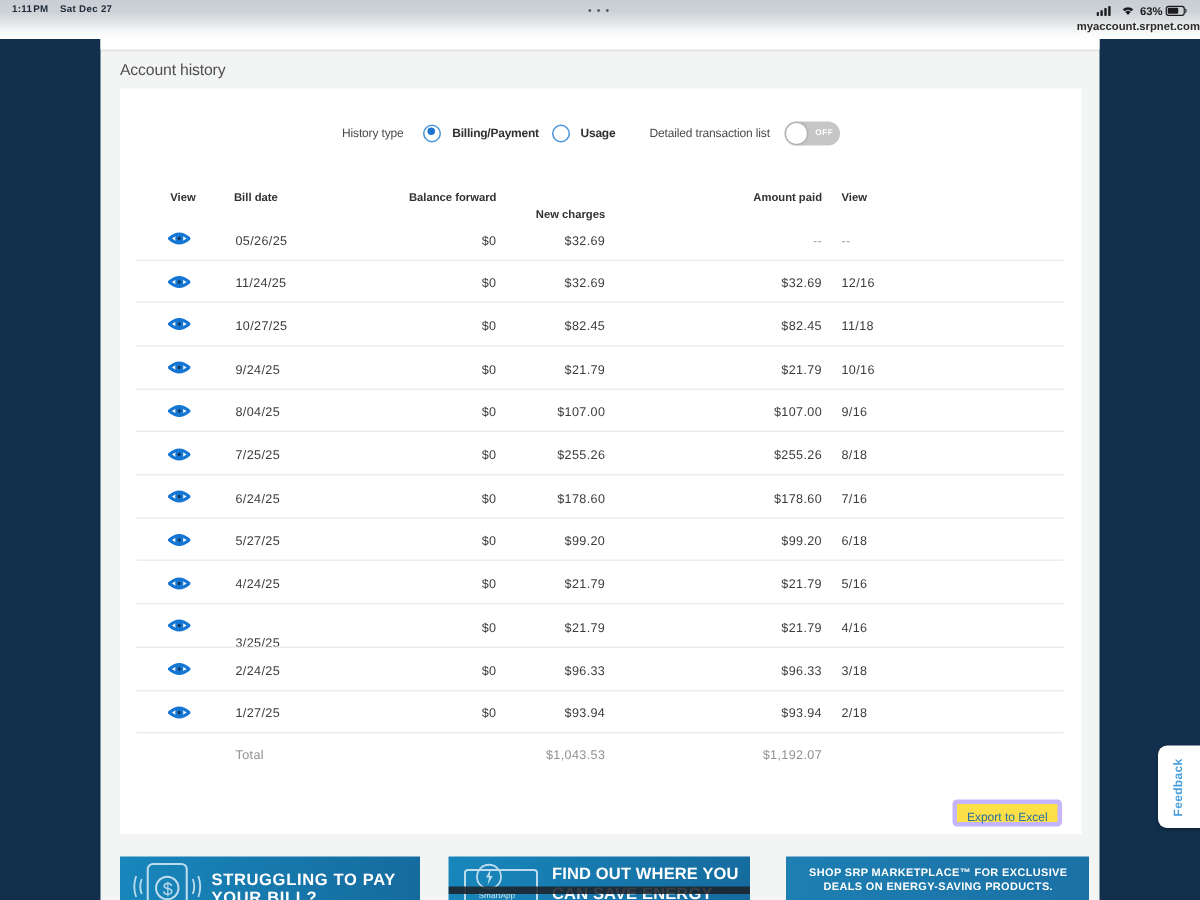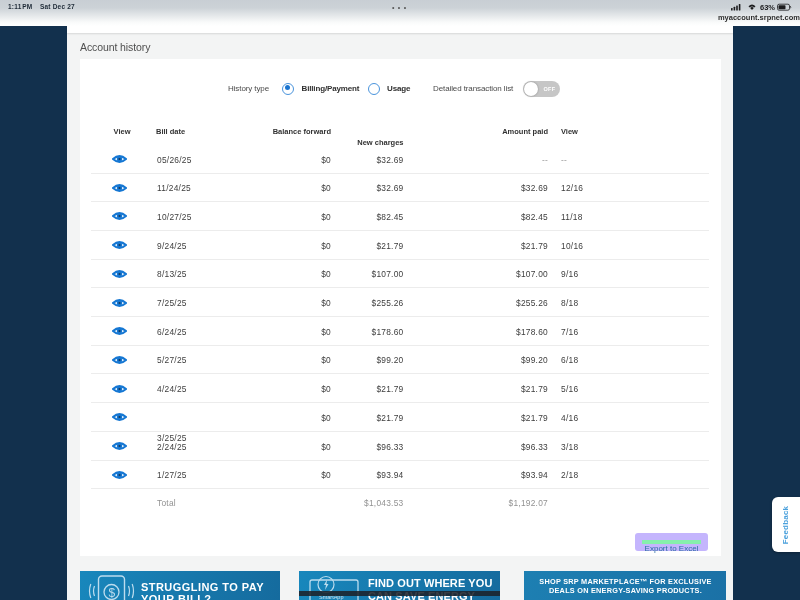--- a/index.html
+++ b/index.html
@@ -24,22 +24,22 @@
 .radio{position:absolute;width:12px;height:12px;border:1.8px solid #4a94dc;border-radius:50%;background:#fff}
 .radio .dot{position:absolute;left:1.6px;top:1.6px;width:5.2px;height:5.2px;border-radius:50%;background:#1a74cf}
 .toggle{position:absolute;left:443px;top:22px;width:37px;height:16px;background:#c6c6c6;border-radius:8px}
 .knob{position:absolute;left:1px;top:1px;width:14px;height:14px;border-radius:50%;background:#fff;box-shadow:0 0 2px rgba(0,0,0,.35)}
 .off{position:absolute;left:18px;top:5px;width:17px;text-align:center;font-size:5.5px;font-weight:bold;color:#fff;letter-spacing:.3px}
 .th{position:absolute;font-size:7.5px;font-weight:bold;color:#323232}
 .cell{position:absolute;font-size:8.4px;letter-spacing:.25px;color:#3d3d3d;white-space:nowrap}
 .cell.r{text-align:right}
 .divider{position:absolute;left:91px;width:617.5px;height:1px;background:#ececec}
 .total .cell{color:#929292}
-.export{position:absolute;left:555px;top:474px;width:73px;height:18px;border:7px solid #c4b5fd;border-radius:3px;
- text-align:center;line-height:17px;font-size:8px;color:#2a6ca3;background:#86efac}
+.export{position:absolute;left:555px;top:474px;width:73px;height:18px;border:3px solid #c4b5fd;border-radius:3px;
+ text-align:center;line-height:17px;font-size:8px;color:#2a6ca3;background:#fde047}
 .banner{position:absolute;top:571px;height:29px;overflow:hidden;z-index:2}
 .b-text{position:absolute;color:#fff;font-weight:bold;letter-spacing:.2px}
 .feedback{position:absolute;left:772px;top:497px;width:28px;height:55px;background:#fff;border-radius:6px 0 0 6px;z-index:6;box-shadow:0 1px 3px rgba(0,0,0,.3)}
 .feedback span{position:absolute;left:-13px;top:23px;display:block;width:54px;height:10px;transform:rotate(-90deg);
  font-size:8px;font-weight:bold;color:#4aa0dc;text-align:center;letter-spacing:.2px}
 </style></head>
 <body>
 <div class="column">
     <div class="topwhite"></div>
   </div>
@@ -138,21 +138,21 @@
 <div class="cell r" style="left:470px;width:78px;top:240.6px">$21.79</div>
 <div class="cell" style="left:561px;top:240.6px">10/16</div>
 <div class="divider" style="top:258.6px"></div>
 <div class="eyewrap">
       <svg width="15" height="10" viewBox="0 0 15 10" style="position:absolute;left:112px;top:268.8px">
         <path d="M1 5 Q7.5 -0.8 14 5 Q7.5 10.8 1 5 Z" fill="none" stroke="#1577d3" stroke-width="2.1"></path>
         <circle cx="7.5" cy="5" r="2.7" fill="#1577d3"></circle>
         <circle cx="7.5" cy="5" r="1.1" fill="#14395c"></circle>
       </svg>
     </div>
-<div class="cell" style="left:157px;top:269.3px">8/13/25</div>
+<div class="cell" style="left:157px;top:269.3px">8/04/25</div>
 <div class="cell r" style="left:260px;width:71px;top:269.3px">$0</div>
 <div class="cell r" style="left:330px;width:73.5px;top:269.3px">$107.00</div>
 <div class="cell r" style="left:470px;width:78px;top:269.3px">$107.00</div>
 <div class="cell" style="left:561px;top:269.3px">9/16</div>
 <div class="divider" style="top:287.3px"></div>
 <div class="eyewrap">
       <svg width="15" height="10" viewBox="0 0 15 10" style="position:absolute;left:112px;top:297.5px">
         <path d="M1 5 Q7.5 -0.8 14 5 Q7.5 10.8 1 5 Z" fill="none" stroke="#1577d3" stroke-width="2.1"></path>
         <circle cx="7.5" cy="5" r="2.7" fill="#1577d3"></circle>
         <circle cx="7.5" cy="5" r="1.1" fill="#14395c"></circle>
@@ -203,21 +203,21 @@
 <div class="cell r" style="left:470px;width:78px;top:384.1px">$21.79</div>
 <div class="cell" style="left:561px;top:384.1px">5/16</div>
 <div class="divider" style="top:402.1px"></div>
 <div class="eyewrap">
       <svg width="15" height="10" viewBox="0 0 15 10" style="position:absolute;left:112px;top:412.3px">
         <path d="M1 5 Q7.5 -0.8 14 5 Q7.5 10.8 1 5 Z" fill="none" stroke="#1577d3" stroke-width="2.1"></path>
         <circle cx="7.5" cy="5" r="2.7" fill="#1577d3"></circle>
         <circle cx="7.5" cy="5" r="1.1" fill="#14395c"></circle>
       </svg>
     </div>
-<div class="cell" style="left:157px;top:433px">3/25/25</div>
+<div class="cell" style="left:157px;top:423px">3/25/25</div>
 <div class="cell r" style="left:260px;width:71px;top:412.8px">$0</div>
 <div class="cell r" style="left:330px;width:73.5px;top:412.8px">$21.79</div>
 <div class="cell r" style="left:470px;width:78px;top:412.8px">$21.79</div>
 <div class="cell" style="left:561px;top:412.8px">4/16</div>
 <div class="divider" style="top:430.8px"></div>
 <div class="eyewrap">
       <svg width="15" height="10" viewBox="0 0 15 10" style="position:absolute;left:112px;top:441.0px">
         <path d="M1 5 Q7.5 -0.8 14 5 Q7.5 10.8 1 5 Z" fill="none" stroke="#1577d3" stroke-width="2.1"></path>
         <circle cx="7.5" cy="5" r="2.7" fill="#1577d3"></circle>
         <circle cx="7.5" cy="5" r="1.1" fill="#14395c"></circle>

